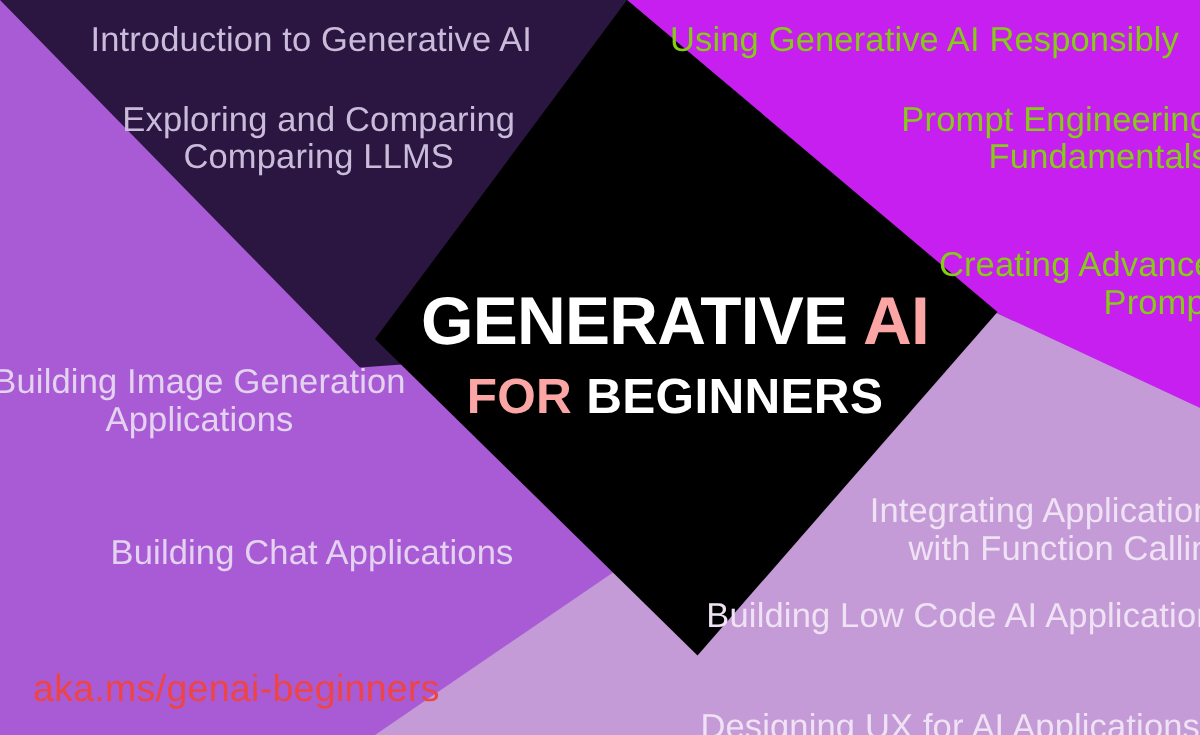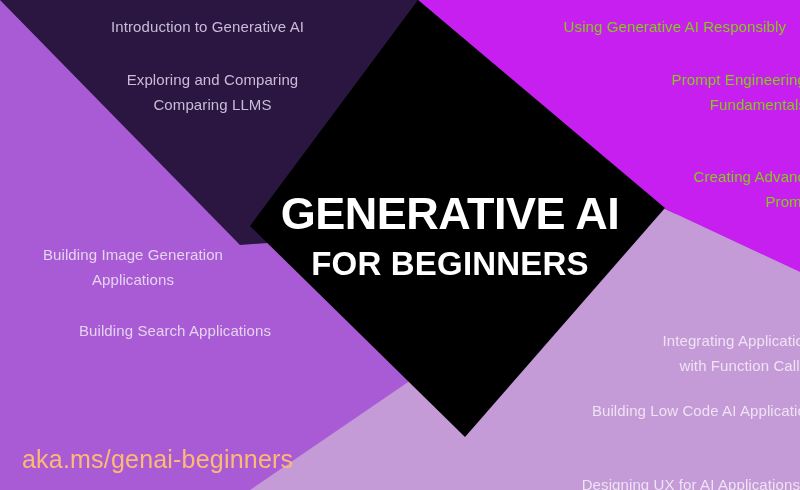--- a/index.html
+++ b/index.html
@@ -22,21 +22,21 @@
     position: absolute;
     inset: 0;
     width: 800px;
     height: 490px;
   }
 
   
   .topic {
     position: absolute;
     color: #cdbcdd;
-    font-size: 15px;
+    font-size: 23px;
     line-height: 25px;
     font-weight: 400;
     letter-spacing: .1px;
     white-space: nowrap;
   }
   .topic.t-right { text-align: right; }
   .topic.t-center { text-align: center; }
   .topic.on-magenta { color: #84cc16; }
   .topic.on-lavender { color: #efe2f5; }
   .topic.on-purple { color: #e4d3ef; }
@@ -60,28 +60,28 @@
   }
   #subtitle-line {
     font-size: 33px;
     font-weight: 700;
     letter-spacing: .2px;
     line-height: 40px;
     margin-top: 4px;
     white-space: nowrap;
   }
   .kw-white { color: #ffffff; }
-  .kw-gray  { color: #ffffff; }
+  .kw-gray  { color: #fca5a5; }
 
   
   #footer-link {
     position: absolute;
     left: 22px;
     top: 445px;
-    color: #fdba74;
+    color: #ef4444;
     font-size: 25px;
     font-weight: 400;
     letter-spacing: .2px;
     white-space: nowrap;
   }
 </style>
 </head>
 <body>
 
 <div id="banner">
@@ -120,24 +120,24 @@
   <div class="topic t-right on-magenta" style="left:500px; top:164px; width:322px;">
     <div>Creating Advanced</div>
     <div>Prompts</div>
   </div>
 
   <div class="topic t-center on-purple" style="left:-12px; top:242px; width:290px;">
     <div>Building Image Generation</div>
     <div>Applications</div>
   </div>
 
-  <div class="topic t-center on-purple" style="left:22px; top:318px; width:306px;">
-    <span>Building Search Applications</span>
+
+  <div class="topic t-center on-purple" style="left:62px; top:356px; width:292px;">
+    <span>Building Chat Applications</span>
   </div>
-
 
   <div class="topic t-right on-lavender" style="left:460px; top:328px; width:360px;">
     <div>Integrating Applications</div>
     <div>with Function Calling</div>
   </div>
 
   <div class="topic t-right on-lavender" style="left:440px; top:398px; width:382px;">
     <span>Building Low Code AI Applications</span>
   </div>
 

